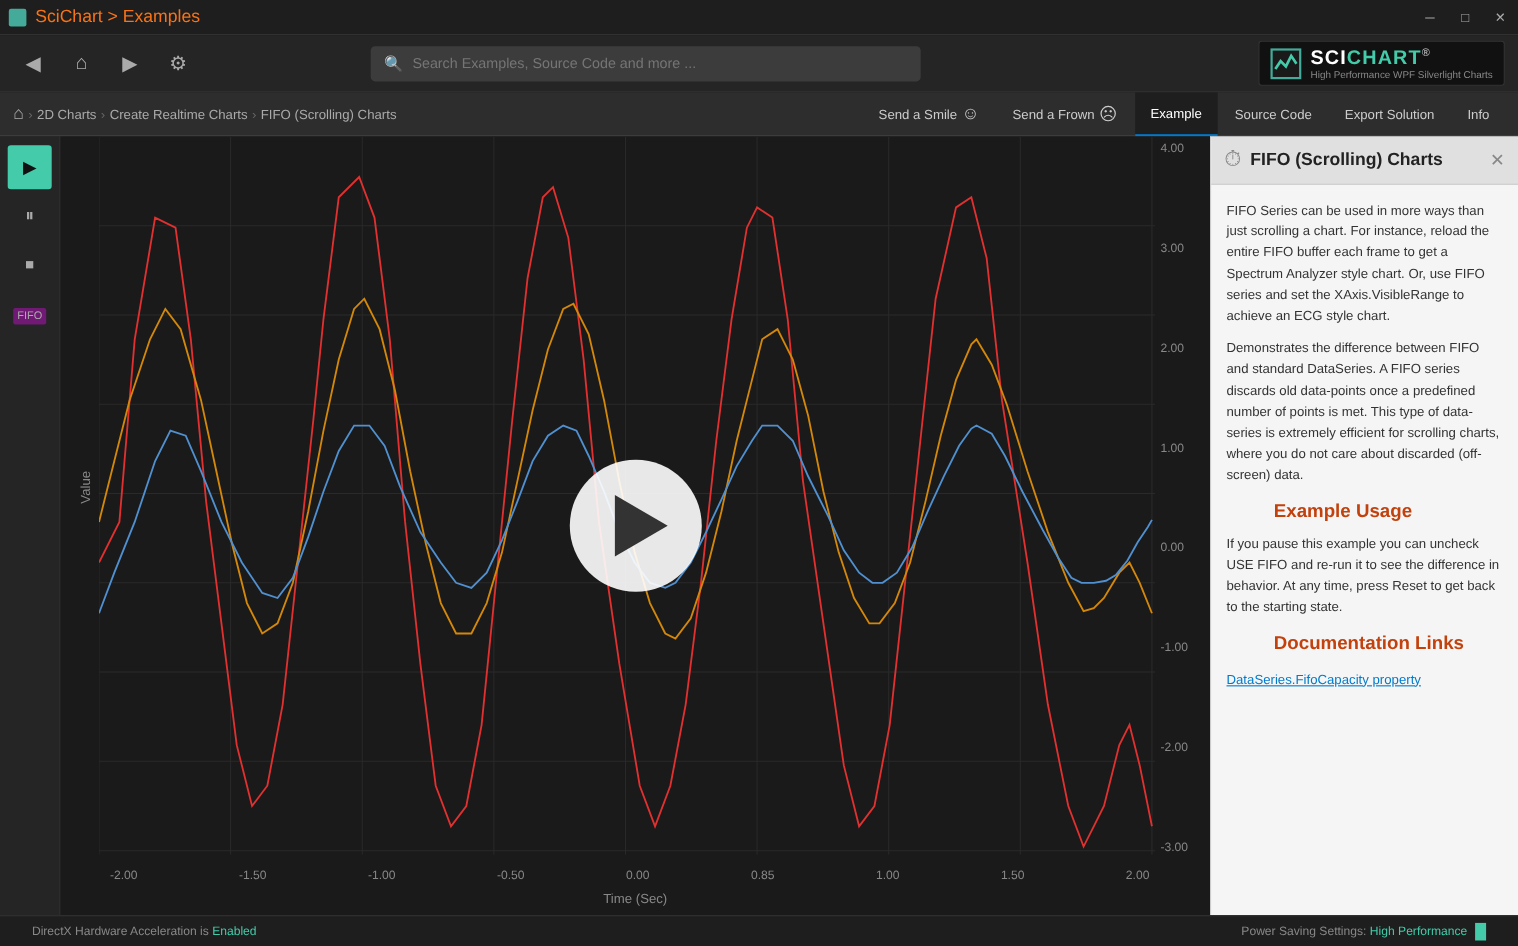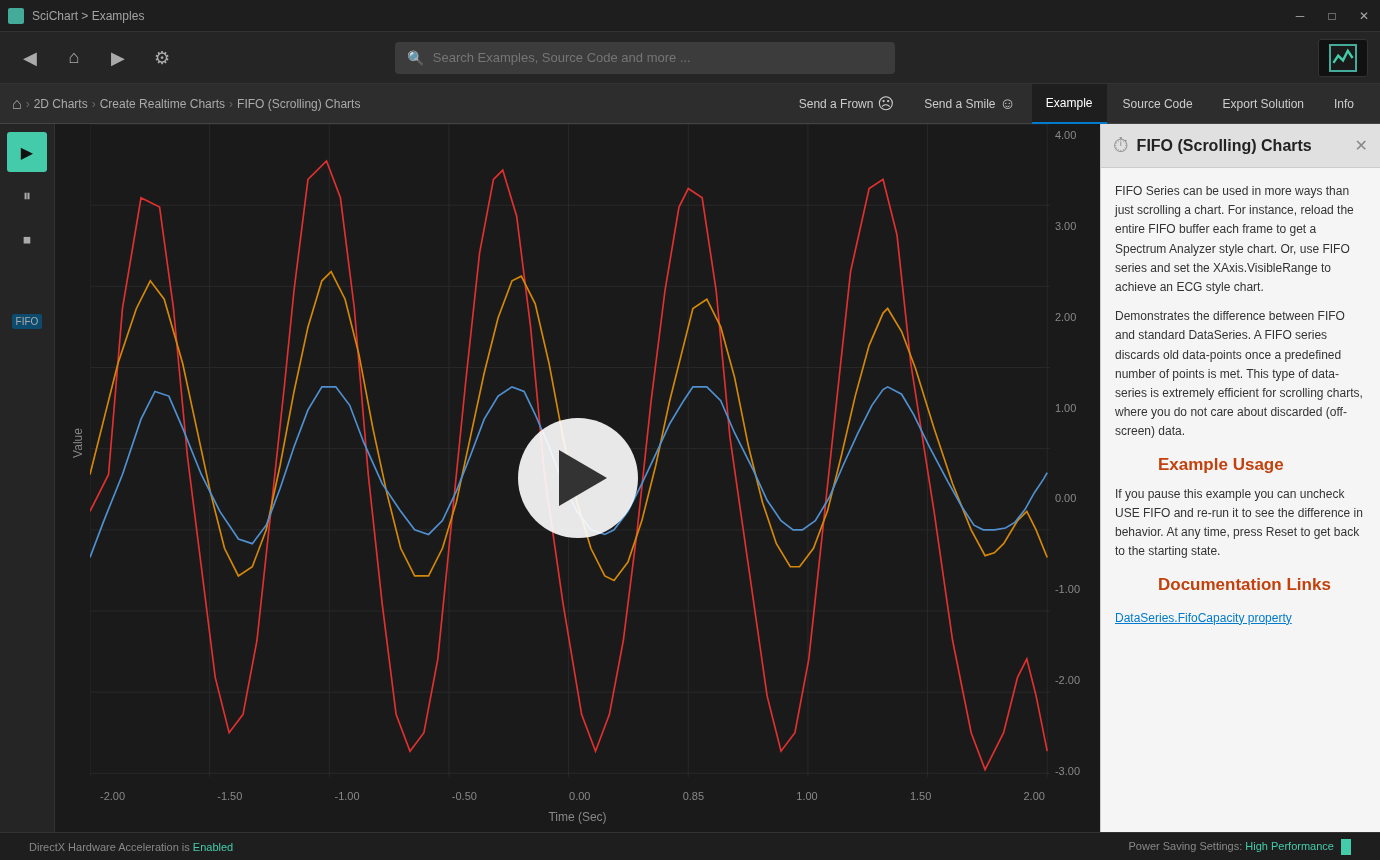--- a/index.html
+++ b/index.html
@@ -5,21 +5,21 @@
     * { margin: 0; padding: 0; box-sizing: border-box; }
     body { width: 1380px; height: 860px; overflow: hidden; background: #1a1a1a; font-family: 'Segoe UI', Arial, sans-serif; color: #ccc; }
 
     
     .title-bar {
       height: 32px; background: #1e1e1e; display: flex; align-items: center; justify-content: space-between;
       border-bottom: 1px solid #333;
     }
     .title-bar-left { display: flex; align-items: center; padding-left: 8px; }
     .title-bar-icon { width: 16px; height: 16px; background: #4a9; border-radius: 2px; margin-right: 8px; }
-    .title-bar-title { color: #a3a3a3; font-size: 12px; }
+    .title-bar-title { color: #f97316; font-size: 16px; }
     .title-bar-controls { display: flex; gap: 0; }
     .title-bar-btn { width: 32px; height: 32px; display: flex; align-items: center; justify-content: center; cursor: pointer; font-size: 12px; color: #aaa; }
 
     
     .toolbar {
       height: 52px; background: #252526; display: flex; align-items: center; padding: 0 12px; gap: 8px;
       border-bottom: 1px solid #333;
     }
     .toolbar-btn { width: 36px; height: 36px; display: flex; align-items: center; justify-content: center; cursor: pointer; color: #aaa; font-size: 18px; border-radius: 3px; }
     .search-box {
@@ -60,21 +60,21 @@
     
     .sidebar {
       width: 55px; background: #252526; display: flex; flex-direction: column; align-items: center;
       padding: 8px 0; gap: 4px; border-right: 1px solid #333;
     }
     .sidebar-btn {
       width: 40px; height: 40px; display: flex; align-items: center; justify-content: center;
       cursor: pointer; color: #aaa; font-size: 16px; border-radius: 3px;
     }
     .sidebar-btn.active { background: #4ca; color: #111; }
-    .fifo-label { font-size: 10px; color: #aaa; background: #0c4a6e; padding: 2px 4px; border-radius: 2px; cursor: pointer; margin-top: 34px; }
+    .fifo-label { font-size: 10px; color: #aaa; background: #701a75; padding: 2px 4px; border-radius: 2px; cursor: pointer; }
 
     
     .chart-area { flex: 1; background: #1a1a1a; position: relative; overflow: hidden; }
 
     
     .play-overlay {
       position: absolute; top: 50%; left: 50%; transform: translate(-50%, -50%);
       width: 120px; height: 120px; border-radius: 50%; background: rgba(255,255,255,0.9);
       display: flex; align-items: center; justify-content: center; cursor: pointer;
     }
@@ -138,42 +138,48 @@
     <span class="search-icon">🔍</span>
     <input type="text" placeholder="Search Examples, Source Code and more ..." style="">
   </div>
   <div class="logo-area">
     <div class="logo-box">
       <div class="logo-chart-icon">
         <svg width="20" height="20" viewBox="0 0 20 20">
           <polyline points="2,14 6,8 10,12 14,4 18,10" fill="none" stroke="#4ca" stroke-width="2"></polyline>
         </svg>
       </div>
+      <div class="logo-text">
+        <div class="logo-main">
+          SCI<span>CHART</span><sup style="font-size:10px;color:#aaa">®</sup>
+        </div>
+        <div class="logo-sub">High Performance WPF Silverlight Charts</div>
+      </div>
     </div>
   </div>
 </div>
 
 <div class="nav-bar">
   <div class="breadcrumb">
     <span class="bc-item bc-home">⌂</span>
     <span class="bc-sep">›</span>
     <span class="bc-item">2D Charts</span>
     <span class="bc-sep">›</span>
     <span class="bc-item">Create Realtime Charts</span>
     <span class="bc-sep">›</span>
     <span class="bc-item">FIFO (Scrolling) Charts</span>
   </div>
   <div class="nav-actions">
     <button class="nav-btn-tab">
+      <span>Send a Smile</span>
+      <span style="font-size:16px">☺</span>
+    </button>
+    <button class="nav-btn-tab">
       <span>Send a Frown</span>
       <span style="font-size:16px">☹</span>
-    </button>
-    <button class="nav-btn-tab">
-      <span>Send a Smile</span>
-      <span style="font-size:16px">☺</span>
     </button>
     <button class="nav-btn-tab active">
       <span>Example</span>
     </button>
     <button class="nav-btn-tab">
       <span>Source Code</span>
     </button>
     <button class="nav-btn-tab">
       <span>Export Solution</span>
     </button>

